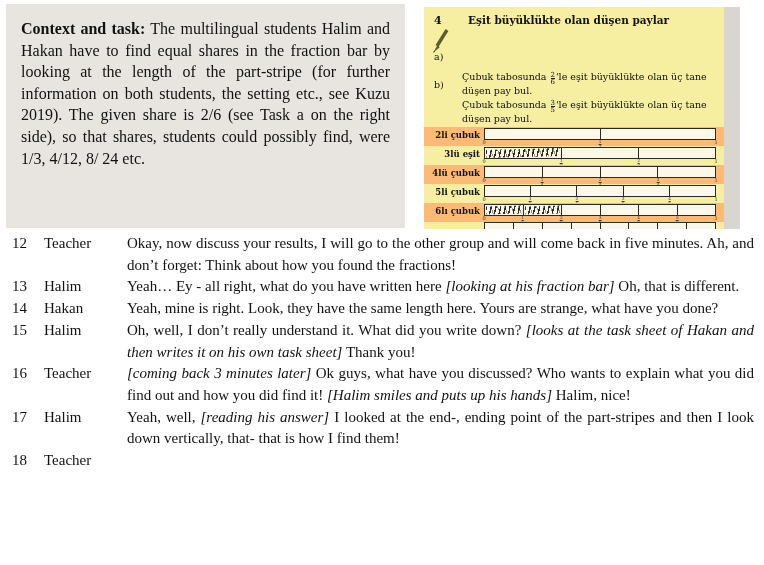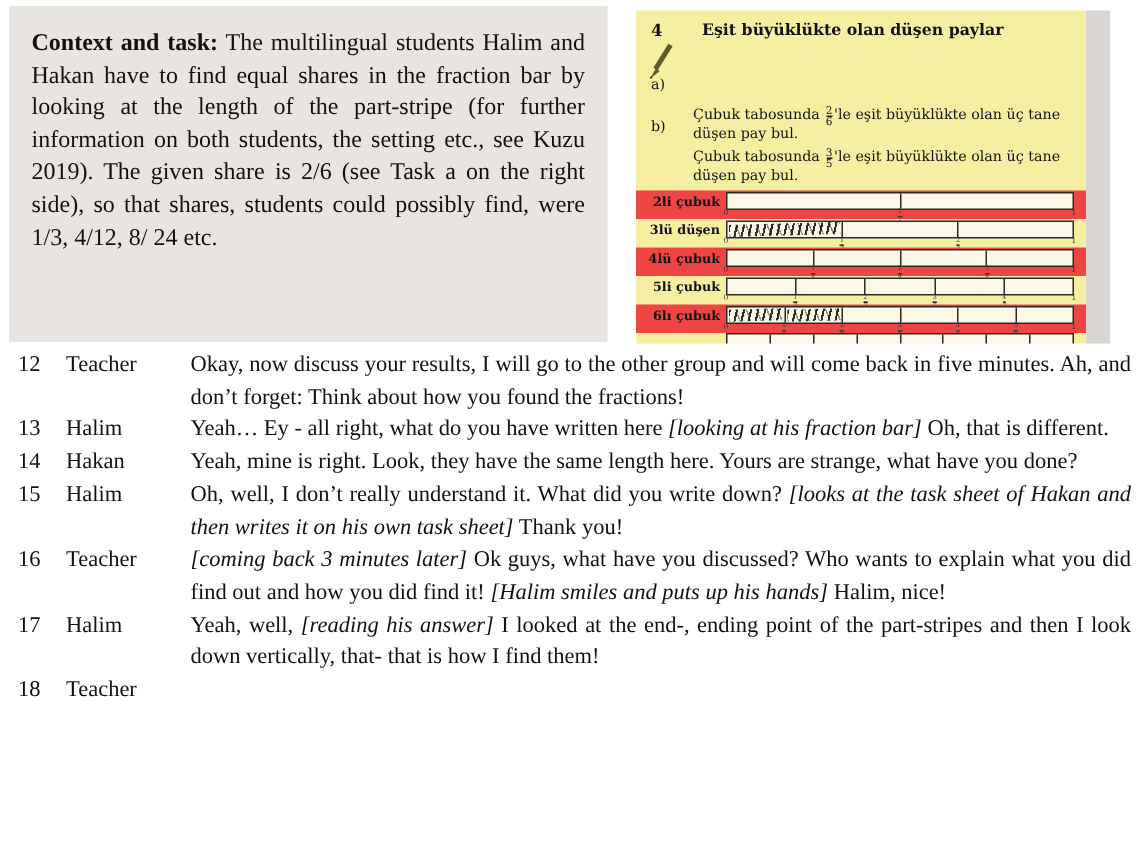--- a/index.html
+++ b/index.html
@@ -22,21 +22,21 @@
   .ws-item{position:absolute;left:0;width:298px;font-size:9.5px;font-family:"DejaVu Serif",serif;}
   .ws-item .it-label{position:absolute;left:10px;top:2px;}
   .ws-item .it-text{position:absolute;left:38px;top:2px;width:256px;margin-top:20px;}
   .frac{display:inline-block;vertical-align:-4px;text-align:center;font-size:7px;line-height:6px;margin:0 1px;}
   .frac .fn{display:block;}
   .frac .fd{display:block;border-top:0.7px solid #222;}
   .ws-table-title{position:absolute;left:0;top:108px;width:300px;text-align:center;
                   font-size:10px;font-weight:bold;font-family:"DejaVu Serif",serif;}
   .ws-rows{position:absolute;left:0;top:120px;width:300px;}
   .ws-row{position:relative;width:300px;height:19px;}
-  .ws-row.hl{background:#ef4444;}
+  .ws-row.hl{background:#fdba74;}
   .row-label{position:absolute;left:0;top:3px;width:56px;text-align:right;
              font-size:8.5px;font-weight:bold;font-family:"DejaVu Serif",serif;}
   .bar{position:absolute;left:60px;top:1px;width:232px;height:12px;background:#fbf8ea;
        border:0.9px solid #2a2a22;box-sizing:border-box;display:flex;}
   .bar .cell{flex:1;border-right:0.9px solid #2a2a22;position:relative;}
   .bar .cell:last-child{border-right:none;}
   .scribble{position:absolute;left:1px;right:1px;top:1px;bottom:1px;transform:rotate(-1.5deg);
     background-image:
       repeating-linear-gradient(104deg, rgba(25,23,18,0.9) 0 1.4px, rgba(25,23,18,0) 1.4px 4.6px),
       repeating-linear-gradient(70deg, rgba(25,23,18,0.45) 0 1px, rgba(25,23,18,0) 1px 6.5px);}
@@ -100,21 +100,21 @@
               <span class="tick" style="left: 50%;">
                 <span class="tfrac">
                   <span>1</span>
                   <span class="td">2</span>
                 </span>
               </span>
               <span class="tick" style="left: 100%;">1</span>
             </div>
           </div>
           <div class="ws-row">
-            <div class="row-label">3lü düşen</div>
+            <div class="row-label">3lü eşit</div>
             <div class="bar">
               <div class="cell">
                 <div class="scribble"></div>
               </div>
               <div class="cell"></div>
               <div class="cell"></div>
             </div>
             <div class="ticks">
               <span class="tick" style="left: 0%;">0</span>
               <span class="tick" style="left: 33.3333%;">

